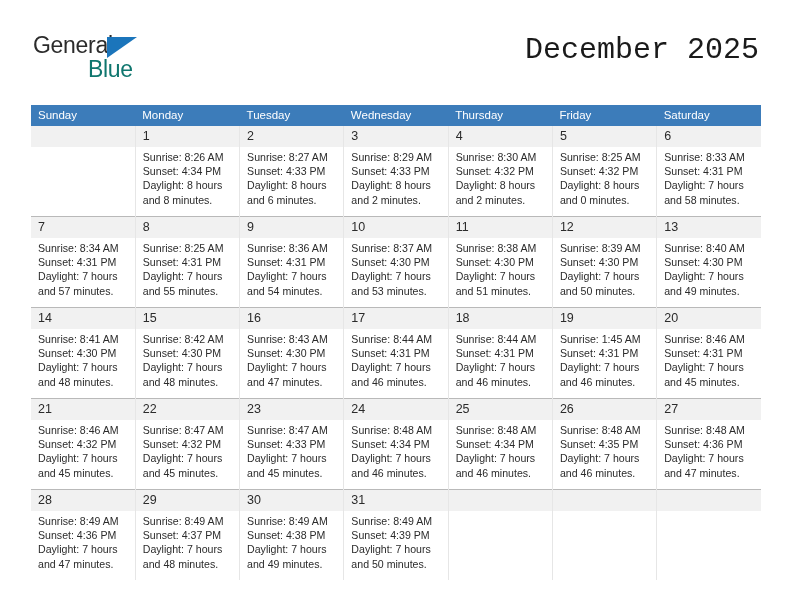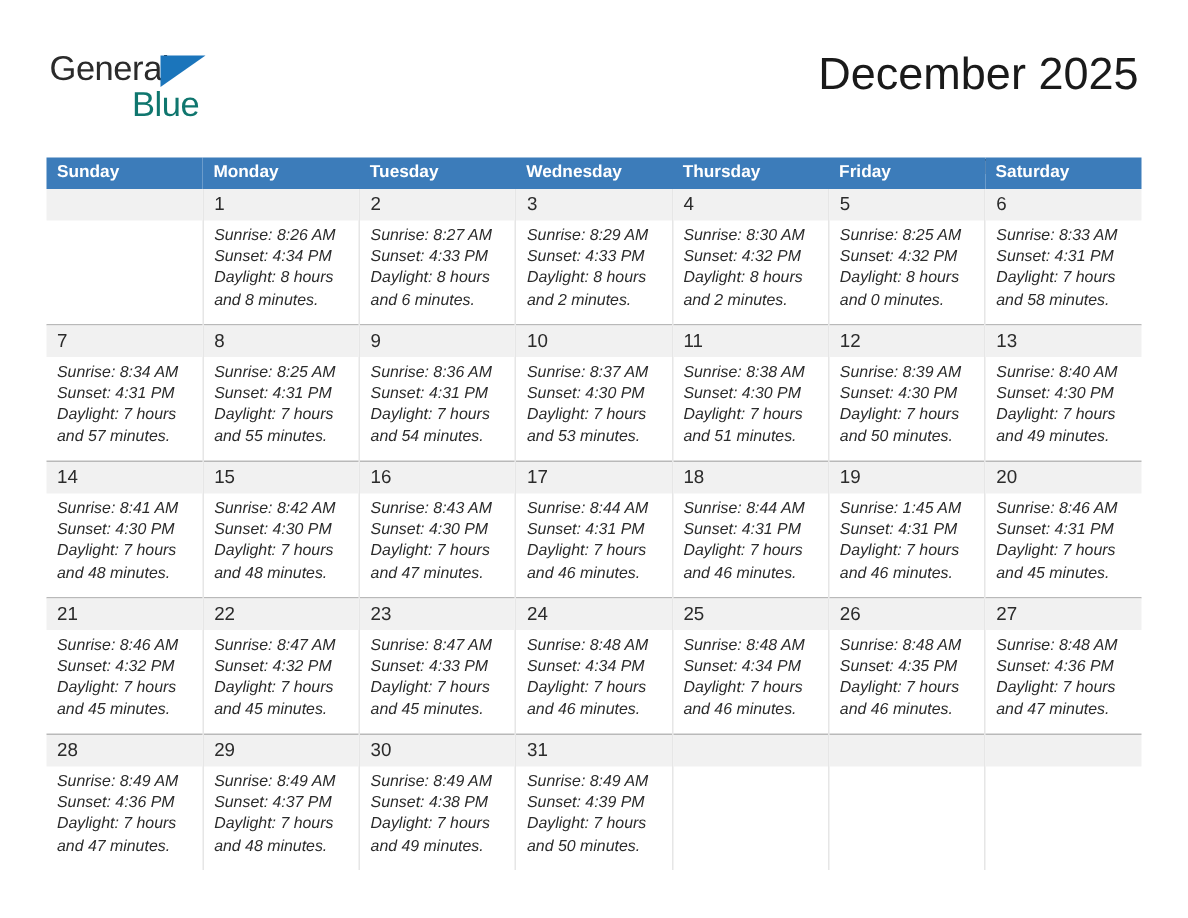--- a/index.html
+++ b/index.html
@@ -51,20 +51,21 @@
     line-height: 26px;
   }
 
   .title {
     position: absolute;
     right: 33px; top: 33px;
     font-size: 30px;
     color: #1a1a1a;
     text-align: right;
     white-space: nowrap;
+    font-family: Liberation Mono, monospace;
   }
   .subtitle {
     position: absolute;
     right: 33px; top: 79px;
     font-size: 14.5px;
     color: #1a1a1a;
     text-align: right;
     white-space: nowrap;
     margin-top: 25px;
   }
@@ -77,21 +78,21 @@
   }
   table.cal {
     width: 730px;
     border-collapse: collapse;
     table-layout: fixed;
   }
   thead th {
     background: #3c7cba;
     color: #ffffff;
     font-size: 11.5px;
-    font-weight: bold;
+    font-weight: normal;
     text-align: left;
     padding: 4px 0 5px 7px;
     height: 20px;
     border: none;
   }
   tbody td {
     vertical-align: top;
     padding: 0;
     height: 90px;
     border-top: 1px solid #b9b9b9;
@@ -114,21 +115,20 @@
     line-height: 17px;
     padding: 2px 0 2px 7px;
     height: 21px;
   }
   .cell-empty .daynum { background: #f1f1f1; color: transparent; }
   .detail {
     padding: 3px 4px 0 7px;
     font-size: 10.6px;
     line-height: 14.2px;
     color: #2b2b2b;
-    font-style: italic;
   }
   .detail div { white-space: nowrap; }
 </style>
 </head>
 <body>
 
 <div class="page">
 
   <div class="masthead">
 

